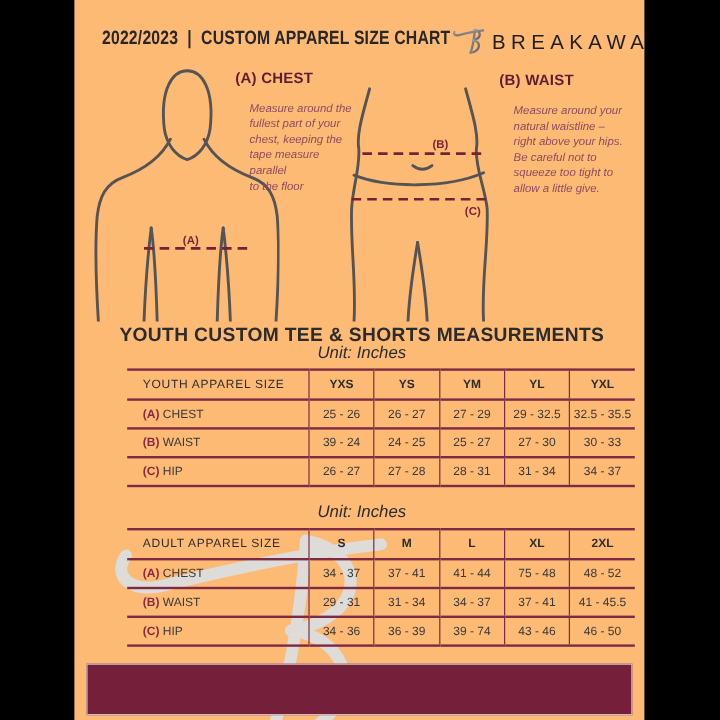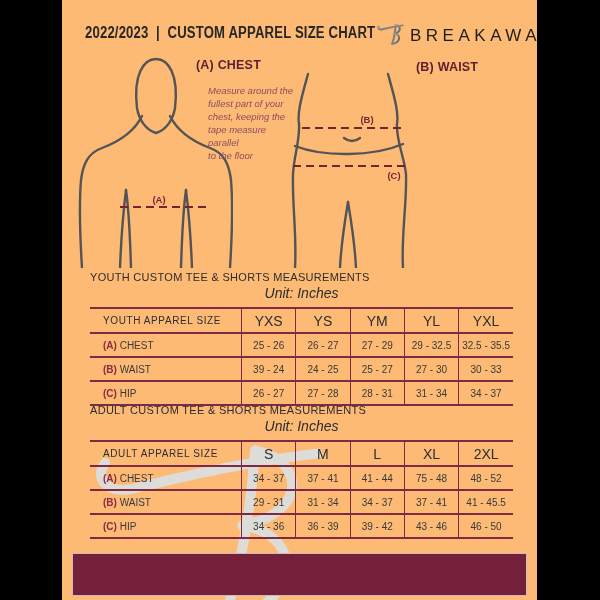--- a/index.html
+++ b/index.html
@@ -28,31 +28,31 @@
   .guide p{margin:12px;font-size:9.5px;line-height:13px;font-style:italic;color:#8d4b60;white-space:pre-line;}
   .guide-chest{left:134px;top:58px;width:112px;}
   .guide-waist{left:354px;top:60px;width:118px;}
   .guide-hips{left:354px;top:162px;width:122px;}
 
   
   .watermark{position:absolute;left:18px;top:388px;width:250px;height:250px;}
   .watermark path{stroke:#dedcd9;}
 
   
-  .tbl-title{position:absolute;left:28px;width:423px;text-align:left;font-size:11px;
-    font-weight:normal;letter-spacing:0.3px;color:#2c2c2e;}
+  .tbl-title{position:absolute;left:28px;width:423px;text-align:center;font-size:16px;
+    font-weight:bold;letter-spacing:0.3px;color:#2c2c2e;}
   .tbl-unit{position:absolute;left:28px;width:423px;text-align:center;font-size:14px;
     font-style:italic;color:#2c2c2e;}
   .t-youth-title{top:271px;} .t-youth-unit{top:285px;}
   .t-adult-title{top:404px;} .t-adult-unit{top:418px;}
-  table{position:absolute;left:28px;border-collapse:collapse;table-layout:fixed;width:423px;}
+  table{position:absolute;left:44px;border-collapse:collapse;table-layout:fixed;width:423px;}
   .youth-table{top:307px;} .adult-table{top:440px;}
   th,td{border-bottom:2px solid #7d2b45;height:22px;text-align:center;font-size:10px;
     color:#39393b;padding:0;font-weight:normal;}
-  thead th{border-top:2px solid #7d2b45;height:23px;font-weight:normal;font-size:14px;color:#2d2d2f;}
+  thead th{border-top:2px solid #7d2b45;height:23px;font-weight:bold;font-size:10px;color:#2d2d2f;}
   th.label-col{font-weight:normal;letter-spacing:0.6px;font-size:10px;}
   .label-col{text-align:left;padding-left:13px;width:138px;}
   th:not(.label-col),td:not(.label-col){border-left:1.5px solid #7d2b45;}
   .prefix{color:#8a2a43;font-weight:bold;}
 
   
   .footer-bar{position:absolute;left:10px;top:553px;width:453px;height:41px;background:#74203b;
     border:1px solid #cfb9bf;}
 </style>
 </head>
@@ -110,20 +110,26 @@
     <div class="guide guide-chest">
       <h3>(A) CHEST</h3>
       <p>Measure around the
 fullest part of your
 chest, keeping the
 tape measure parallel
 to the floor</p>
     </div>
     <div class="guide guide-waist">
       <h3>(B) WAIST</h3>
+      <p>Measure around your
+natural waistline –
+right above your hips.
+Be careful not to
+squeeze too tight to
+allow a little give.</p>
     </div>
 
     <svg class="watermark" viewBox="0 0 40 40">
       <g fill="none" stroke-width="1.6" stroke-linecap="round">
         <path d="M4,12 C2,15 5,17 9,16 C19,13.5 29,11.5 38,10.5"></path>
         <path d="M28,10 C27.3,20 25.5,30 23,37"></path>
         <path d="M28,10 C36,11.5 36.5,20 26,22"></path>
         <path d="M26,22 C36.5,23.5 35,35.5 23,37"></path>
       </g>
     </svg>
@@ -162,21 +168,20 @@
             <td class="label-col"><span class="prefix">(C) </span><span>HIP</span></td>
             <td>26 - 27</td>
             <td>27 - 28</td>
             <td>28 - 31</td>
             <td>31 - 34</td>
             <td>34 - 37</td>
           </tr>
         </tbody>
       </table>
 
-    <div class="tbl-title t-adult-title">ADULT CUSTOM TEE &amp; SHORTS MEASUREMENTS</div>
     <div class="tbl-unit t-adult-unit">Unit: Inches</div>
     <table class="adult-table">
         <thead>
           <tr>
             <th class="label-col">ADULT APPAREL SIZE</th>
             <th>S</th>
             <th>M</th>
             <th>L</th>
             <th>XL</th>
             <th>2XL</th>
@@ -196,21 +201,21 @@
             <td>29 - 31</td>
             <td>31 - 34</td>
             <td>34 - 37</td>
             <td>37 - 41</td>
             <td>41 - 45.5</td>
           </tr>
           <tr>
             <td class="label-col"><span class="prefix">(C) </span><span>HIP</span></td>
             <td>34 - 36</td>
             <td>36 - 39</td>
-            <td>39 - 42</td>
+            <td>39 - 74</td>
             <td>43 - 46</td>
             <td>46 - 50</td>
           </tr>
         </tbody>
       </table>
 
     <div class="footer-bar"></div>
   </div>
 </div>
 

